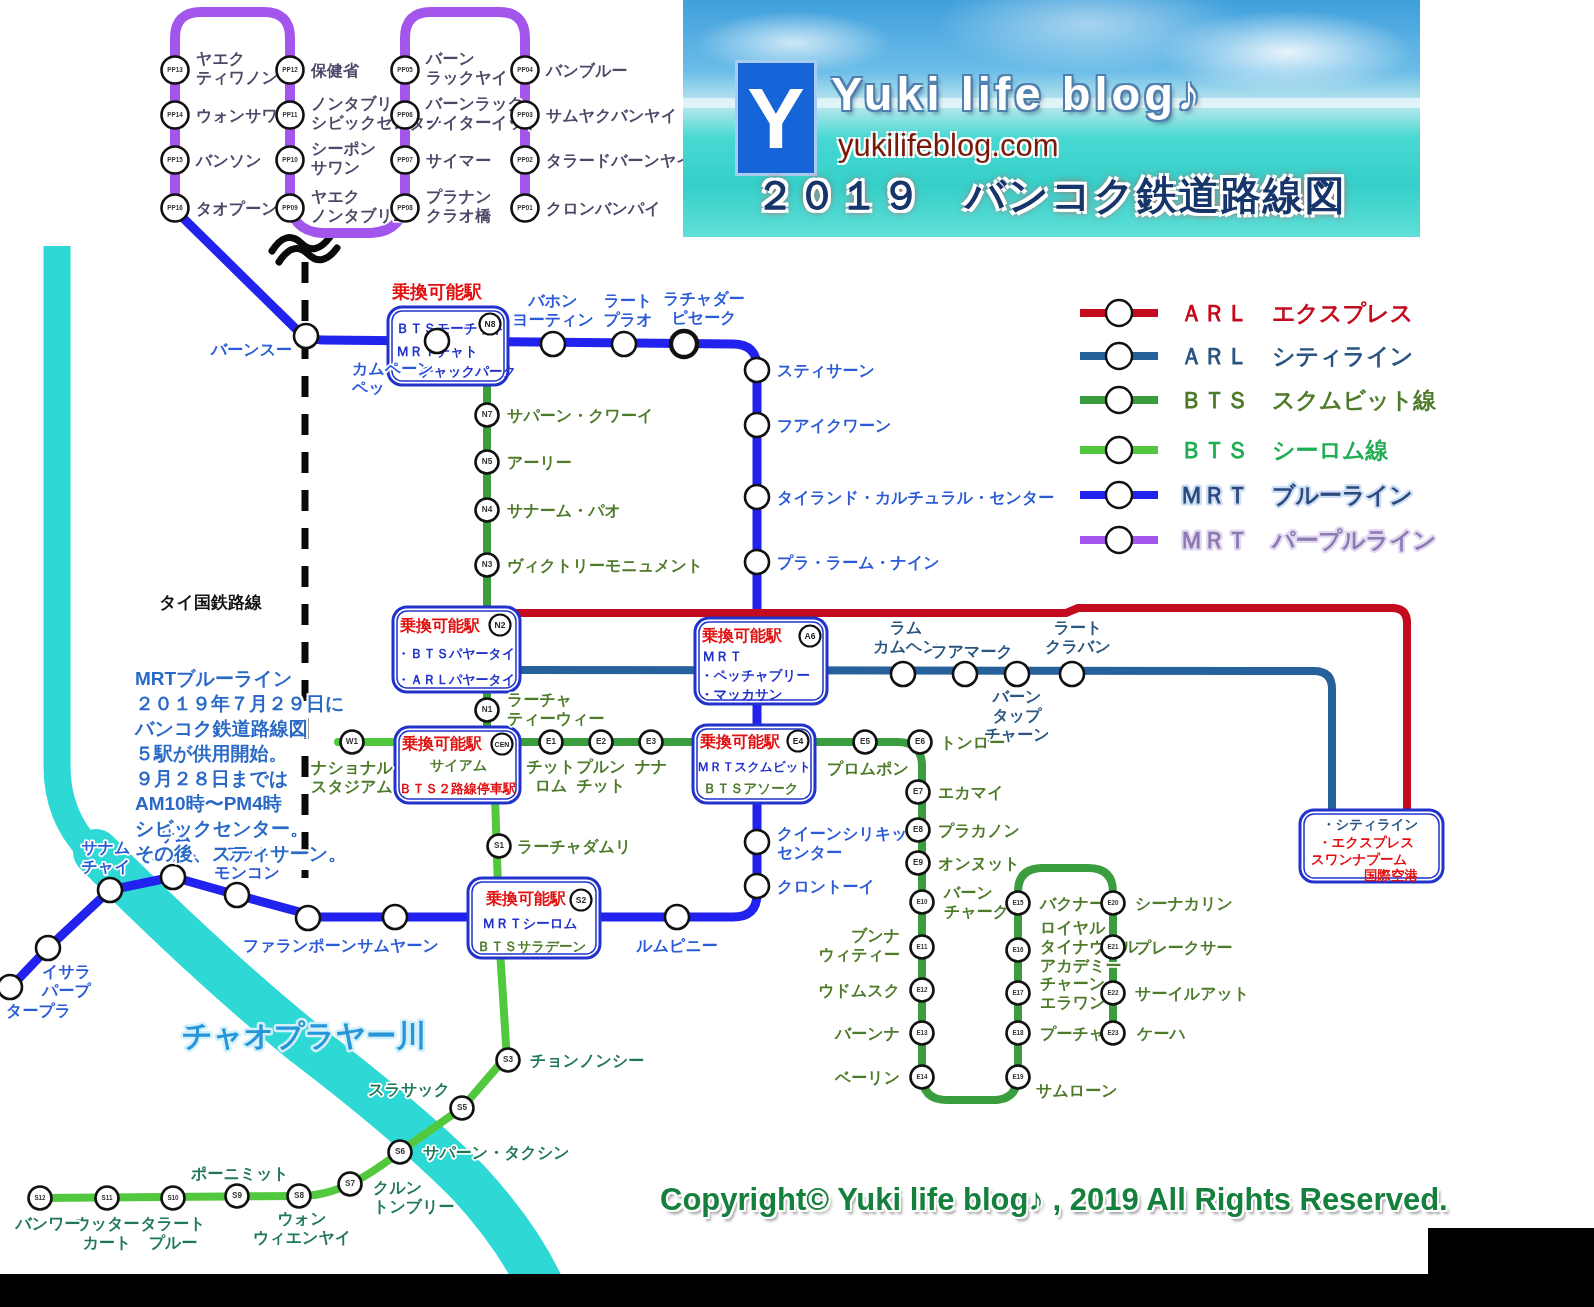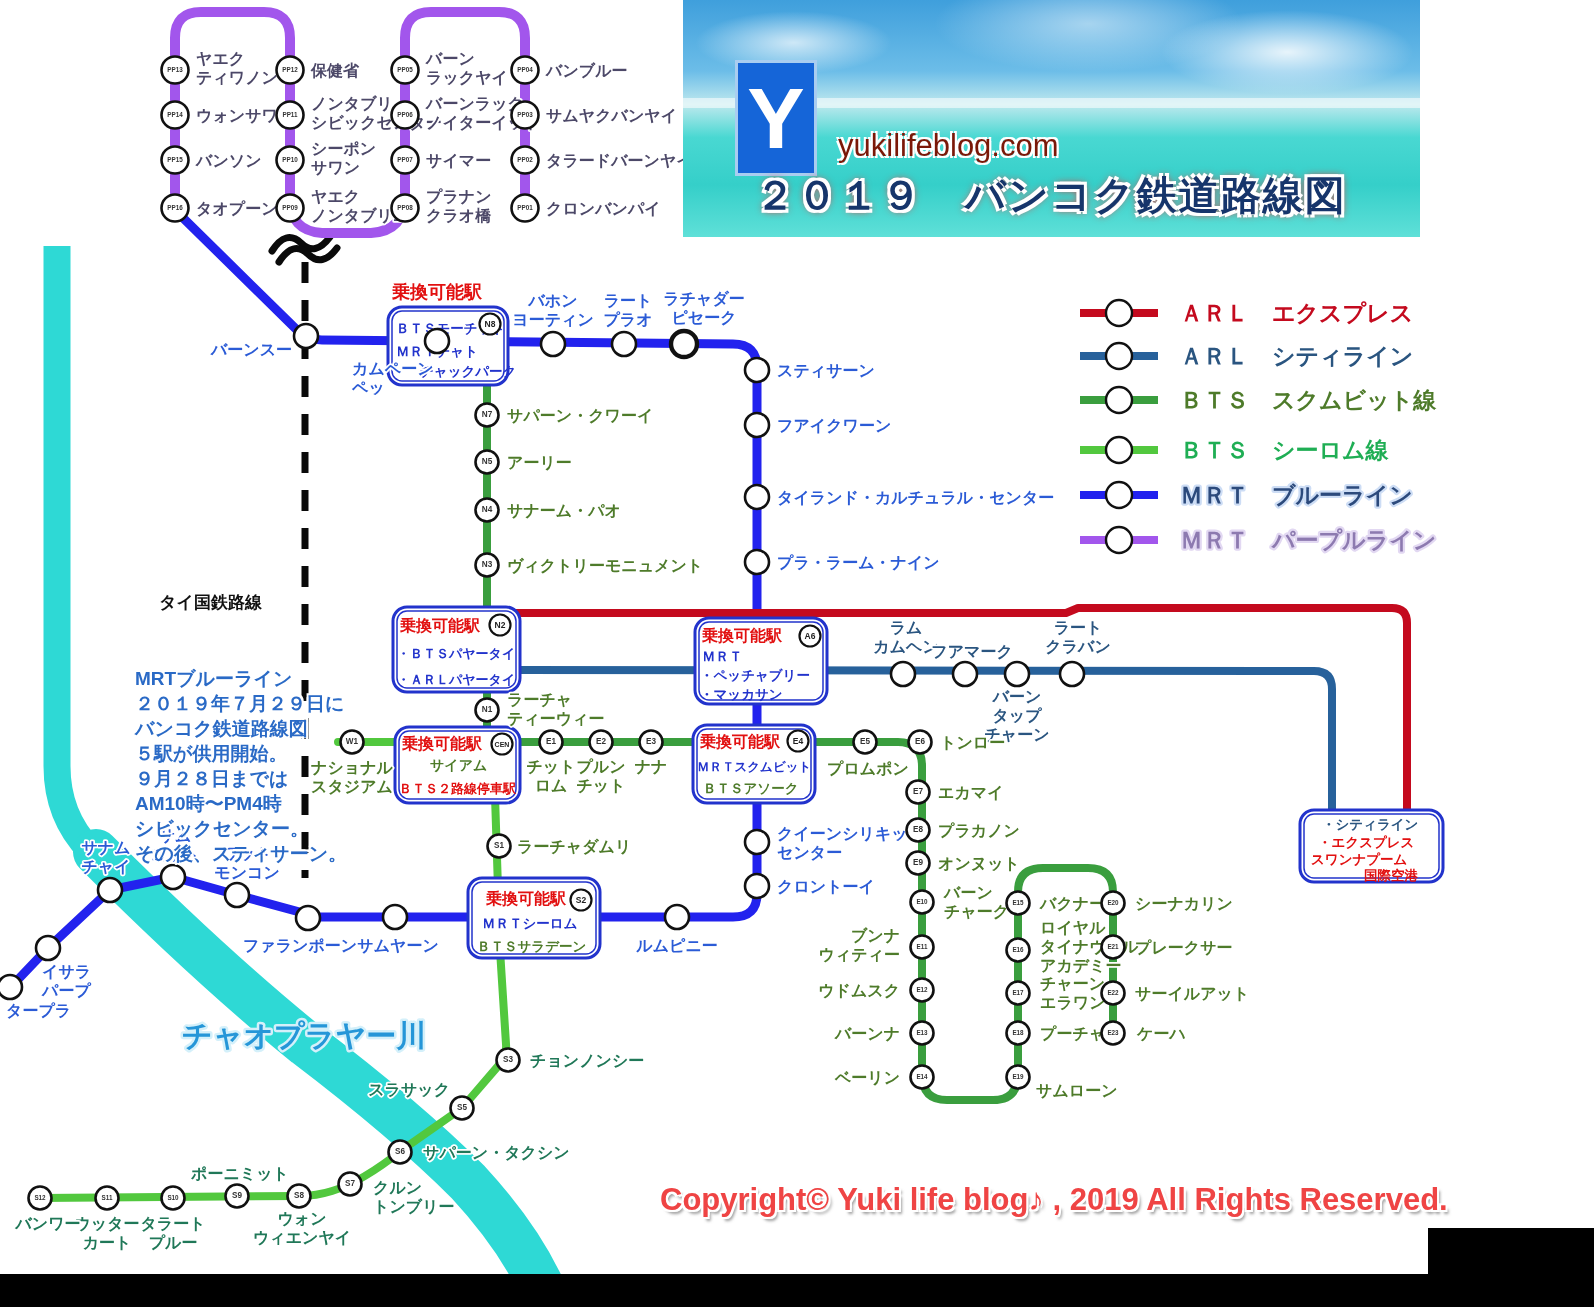--- a/index.html
+++ b/index.html
@@ -21,21 +21,21 @@
   .hdr-title{position:absolute;left:148px;top:66px;font-size:47px;font-weight:bold;color:#fff;letter-spacing:4px;white-space:nowrap;
              text-shadow:-2px -2px 0 #4f7fae,2px -2px 0 #4f7fae,-2px 2px 0 #4f7fae,2px 2px 0 #4f7fae,3px 4px 4px rgba(20,50,90,.45);}
   .hdr-url{position:absolute;left:155px;top:128px;font-size:31px;font-weight:normal;color:#7a1808;white-space:nowrap;
            text-shadow:-2px -2px 0 #fff,2px -2px 0 #fff,-2px 2px 0 #fff,2px 2px 0 #fff;}
   .hdr-maptitle{position:absolute;left:72px;top:168px;font-size:40px;font-weight:bold;color:#16356b;letter-spacing:2px;white-space:nowrap;
            text-shadow:-3px -3px 0 #fff,3px -3px 0 #fff,-3px 3px 0 #fff,3px 3px 0 #fff,0 0 7px #e24040,0 0 10px #e24040;}
   
   .notice{position:absolute;left:95px;top:666px;font-size:19px;line-height:25px;font-weight:bold;color:#2a6ac6;white-space:nowrap;
           text-shadow:-2px -2px 0 #fff,2px -2px 0 #fff,-2px 2px 0 #fff,2px 2px 0 #fff;margin-left:40px;}
   
-  .copyright{position:absolute;left:660px;top:1182px;font-size:31px;font-weight:bold;color:#ef4444;white-space:nowrap;
+  .copyright{position:absolute;left:660px;top:1182px;font-size:31px;font-weight:bold;color:#15803d;white-space:nowrap;
           text-shadow:-2px -2px 0 #fff,2px -2px 0 #fff,-2px 2px 0 #fff,2px 2px 0 #fff,3px 4px 3px rgba(90,90,90,.6);}
 </style>
 </head>
 <body>
 
 <div class="page">
 
   <svg width="1594" height="1307" viewBox="0 0 1594 1307" xmlns="http://www.w3.org/2000/svg">
       <path d="M57 246 L57 766 Q57 816 90 850 L113 872" fill="none" stroke="#2ed9d5" stroke-width="27" stroke-linejoin="round" stroke-linecap="butt"></path>
       <path d="M96 852 Q212 968 306 1044 Q406 1120 468 1182 Q516 1234 540 1284" fill="none" stroke="#2ed9d5" stroke-width="46" stroke-linejoin="round" stroke-linecap="round"></path>
@@ -329,20 +329,21 @@
       <path d="M1080 540 L1158 540" stroke="#a256ec" stroke-width="8" fill="none"></path>
       <circle cx="1119" cy="540" r="13" fill="#fff" stroke="#111" stroke-width="2.4"></circle>
       <text x="1180" y="548" font-size="23" fill="#8d7ab0" text-anchor="start" stroke="#e2d8f2" stroke-width="4.5" paint-order="stroke" stroke-linejoin="round"><tspan x="1180" dy="0">ＭＲＴ　パープルライン</tspan></text>
     </svg>
 
   <div class="hdr">
     <div class="hdr-strip"></div>
     <div class="hdr-logo">
       <span>Y</span>
     </div>
+    <div class="hdr-title">Yuki life blog♪</div>
     <div class="hdr-url">yukilifeblog.com</div>
     <div class="hdr-maptitle">２０１９　バンコク鉄道路線図</div>
   </div>
 
   <div class="notice" id="notice">
       <div>MRTブルーライン</div>
       <div>２０１９年７月２９日に</div>
       <div>バンコク鉄道路線図</div>
       <div>５駅が供用開始。</div>
       <div>９月２８日までは</div>

